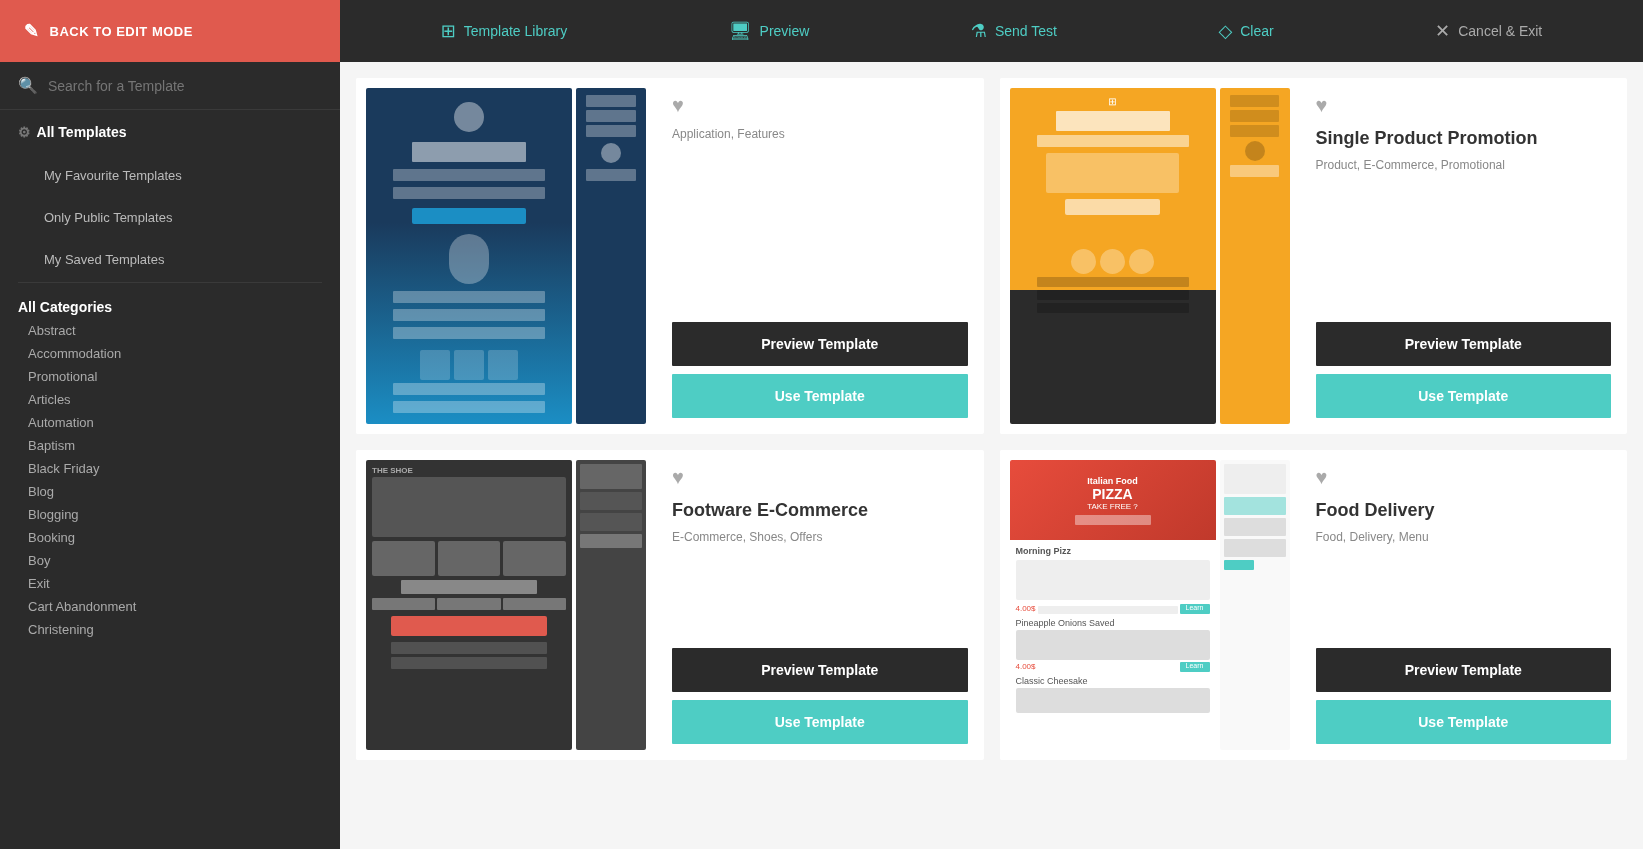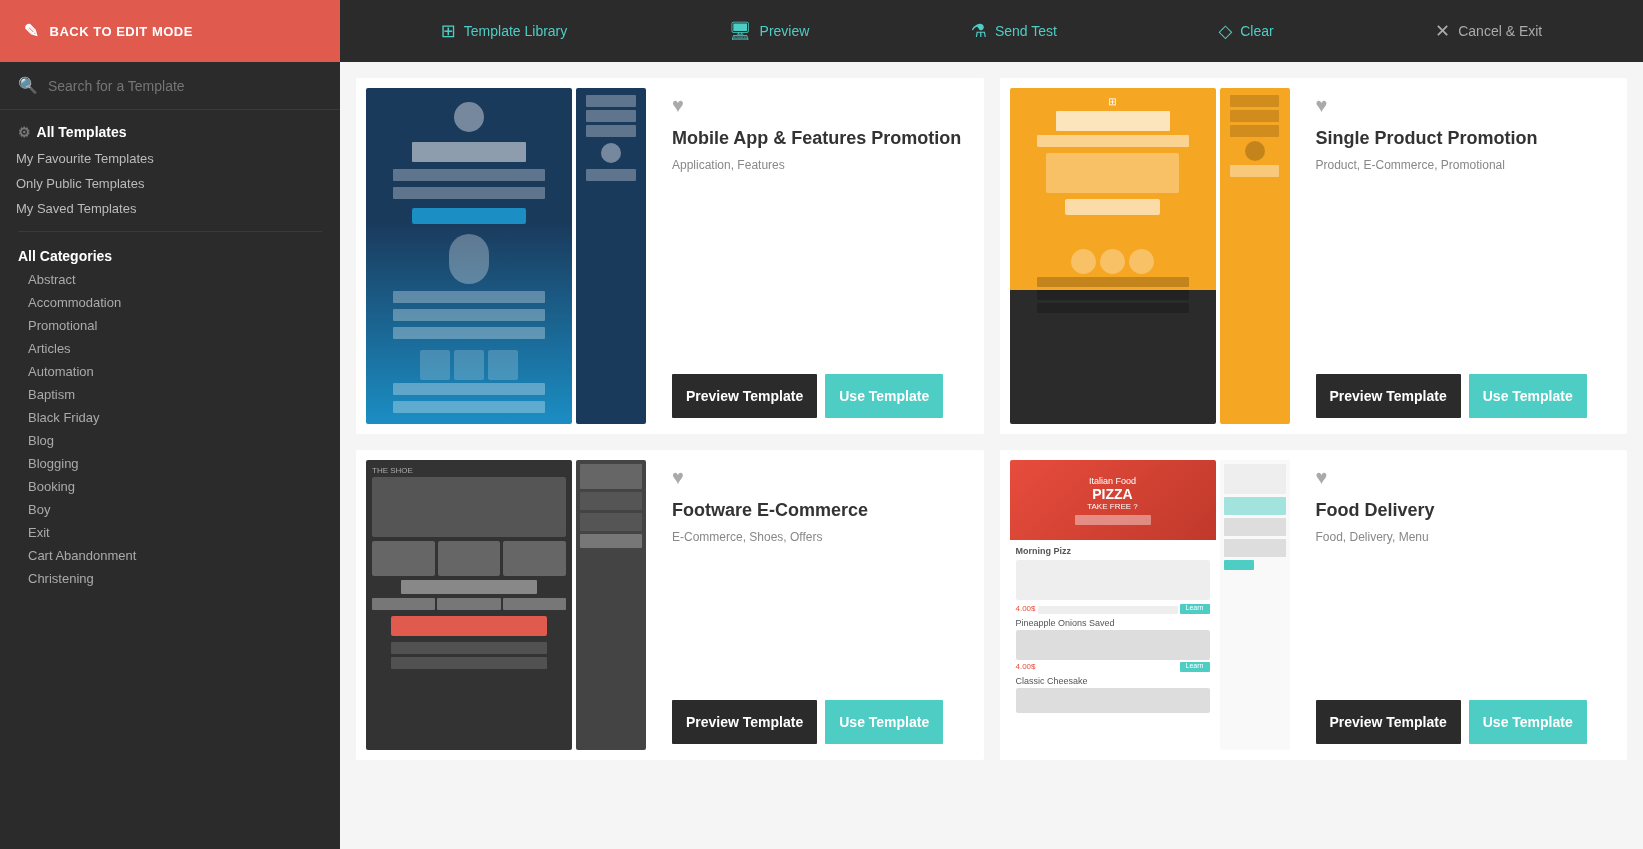--- a/index.html
+++ b/index.html
@@ -87,22 +87,23 @@
       align-items: center;
       color: #fff;
       font-size: 14px;
       font-weight: bold;
       padding: 6px 18px;
       cursor: pointer;
     }
     .sidebar-sub-item {
       color: #bbb;
       font-size: 13px;
-      padding: 5px 16px;
-      cursor: pointer;
+      padding: 5px 44px;
+      cursor: pointer;
+      margin-top: 17px;
     }
     .sidebar-divider { height: 1px; background: #3a3a3a; margin: 10px 18px; }
     .sidebar-category-title {
       color: #fff;
       font-size: 14px;
       font-weight: bold;
       padding: 6px 18px 4px;
     }
     .sidebar-cat-item {
       color: #aaa;
@@ -165,21 +166,21 @@
       margin-bottom: 8px;
       line-height: 1.3;
     }
     .card-tags {
       font-size: 12px;
       color: #888;
       margin-bottom: auto;
     }
     .card-actions {
       display: flex;
-      flex-direction: row;
+      flex-direction: column;
       gap: 8px;
       margin-top: 16px;
     }
     .btn-preview {
       background: #2b2b2b;
       color: #fff;
       border: none;
       padding: 14px;
       font-size: 14px;
       font-weight: bold;
@@ -218,20 +219,21 @@
       min-height: 250px;
     }
     .mock-product-secondary {
       background: #f5a623;
       min-height: 250px;
     }
     
     .mock-foot-main {
       background: #333;
       min-height: 250px;
+      font-weight: bold;
     }
     .mock-foot-secondary {
       background: #444;
       min-height: 250px;
     }
 
     
     .mock-block { width: 80%; height: 12px; background: rgba(255,255,255,0.3); margin: 3px auto; border-radius: 1px; }
     .mock-block-dark { width: 80%; height: 10px; background: rgba(0,0,0,0.2); margin: 3px auto; border-radius: 1px; }
     .mock-circle { width: 30px; height: 30px; border-radius: 50%; background: rgba(255,255,255,0.4); margin: 6px auto; }
@@ -354,21 +356,20 @@
             <div class="mock-block"></div>
             <div class="mock-block"></div>
             <div class="mock-block"></div>
             <div class="mock-circle" style="width:20px;height:20px;"></div>
             <div class="mock-block"></div>
           </div>
         </div>
       </div>
       <div class="card-details">
         <span class="card-heart">♥</span>
-        <div class="card-title">Mobile App &amp; Features Promotion</div>
         <div class="card-tags">Application, Features</div>
         <div class="card-actions">
           <button class="btn-preview">Preview Template</button>
           <button class="btn-use">Use Template</button>
         </div>
       </div>
     </div>
 
     <div class="template-card">
       <div class="card-images">
@@ -451,21 +452,21 @@
           <button class="btn-use">Use Template</button>
         </div>
       </div>
     </div>
 
     <div class="template-card">
       <div class="card-images">
         <div class="card-img-main">
           <div style="height:100%;background:#fff;padding:0;">
             <div style="width:100%;height:80px;background:linear-gradient(135deg,#e74c3c,#c0392b);display:flex;align-items:center;justify-content:center;flex-direction:column;padding:8px;">
-              <div style="color:#fff;font-size:9px;font-weight:normal;text-align:center;">Italian Food</div>
+              <div style="color:#fff;font-size:9px;font-weight:bold;text-align:center;">Italian Food</div>
               <div style="color:#fff;font-size:14px;font-weight:bold;">PIZZA</div>
               <div style="color:#fff;font-size:8px;">TAKE FREE ?</div>
               <div style="width:40%;height:10px;background:rgba(255,255,255,0.4);border-radius:1px;margin-top:4px;"></div>
             </div>
             <div style="padding:6px;">
               <div style="font-size:9px;color:#555;font-weight:bold;margin-bottom:4px;">Morning Pizz</div>
               <div style="height:40px;background:#eee;margin-bottom:4px;border-radius:2px;"></div>
               <div style="display:flex;gap:2px;margin-bottom:4px;">
                 <div style="font-size:8px;color:#e74c3c;">4.00$</div>
                 <div style="flex:1;height:8px;background:#eee;border-radius:1px;margin-top:2px;"></div>

